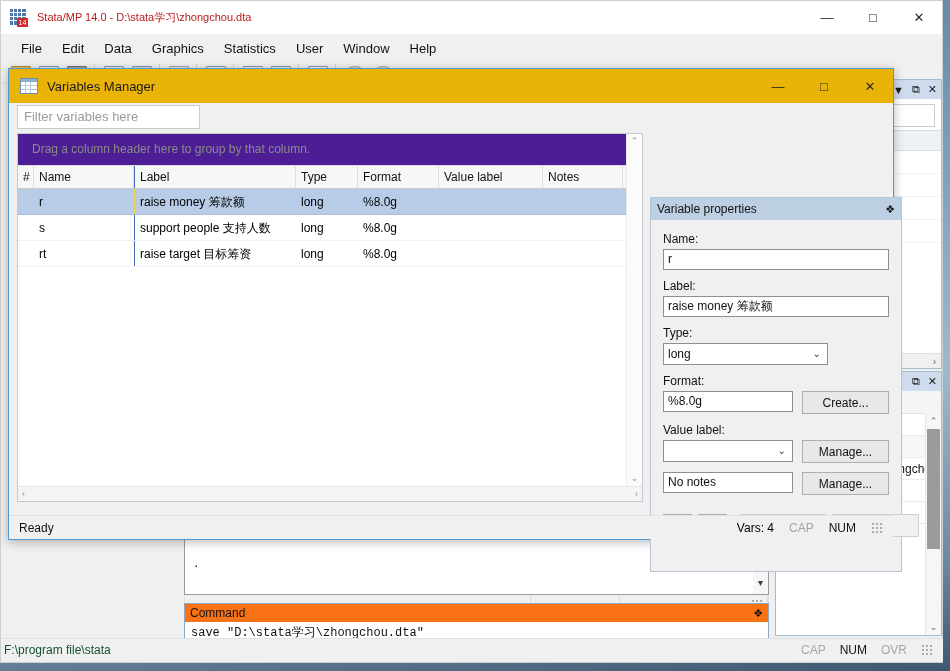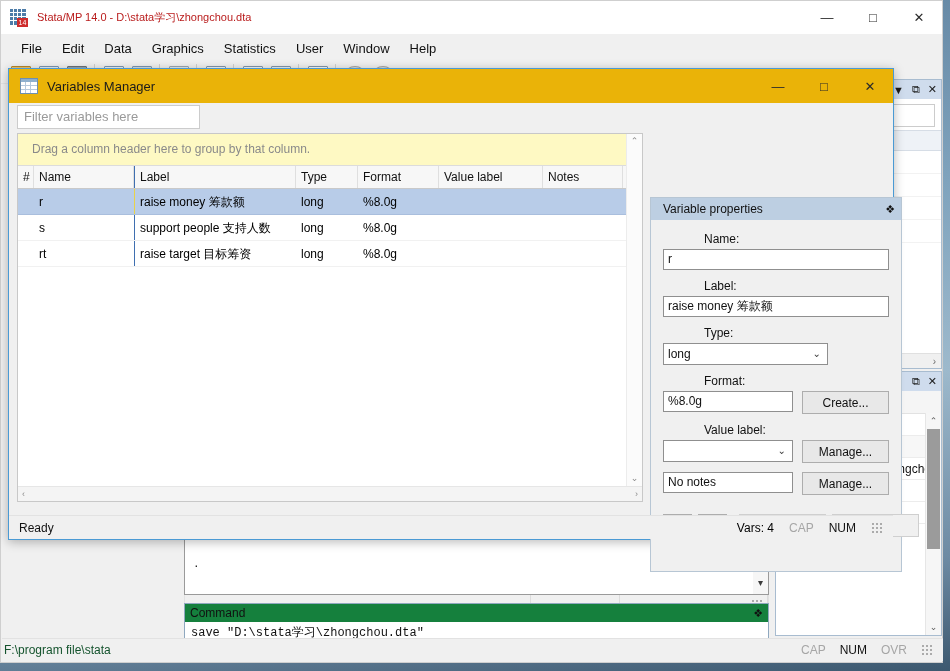--- a/index.html
+++ b/index.html
@@ -123,21 +123,21 @@
     position:absolute;left:183px;top:594px;width:585px;height:21px;background:#f0f0f0;
     border:1px solid #e2e2e2;border-top:none;box-sizing:border-box;display:flex;
   }
   #results-statusstrip .cell{border-right:1px solid #dcdcdc;height:100%;}
   
   #command-window{
     position:absolute;left:183px;top:602px;width:585px;height:36px;
     background:#fff;border:1px solid #8fa8bf;box-sizing:border-box;
   }
   #command-header{
-    height:18px;background:#15803d;display:flex;align-items:center;
+    height:18px;background:#f97316;display:flex;align-items:center;
     font-size:12px;padding-left:5px;color:#111;
   }
   #command-pin{margin-left:auto;margin-right:5px;font-size:11px;}
   #command-input{
     font-family:"Liberation Mono","DejaVu Sans Mono",monospace;font-size:12px;
     padding:2px 0 0 6px;color:#111;
   }
   
   #stata-statusbar{
     position:absolute;left:1px;bottom:1px;width:941px;height:23px;background:#f0f0f0;
@@ -176,21 +176,21 @@
   #vm-filter{
     position:absolute;left:8px;top:36px;width:183px;height:24px;
     background:#fff;border:1px solid #cccccc;box-sizing:border-box;
     font-size:13px;color:#9a9a9a;line-height:22px;padding-left:6px;
   }
   #vm-grid{
     position:absolute;left:8px;top:64px;width:626px;height:369px;
     background:#fff;border:1px solid #c8c8c8;box-sizing:border-box;
   }
   #vm-groupbar{
-    height:31px;background:#fef9c3;border-bottom:1px solid #dcdcdc;
+    height:31px;background:#4c1d95;border-bottom:1px solid #dcdcdc;
     font-size:12px;color:#8a8a8a;padding-left:14px;line-height:31px;
   }
   #vm-colhdr{
     height:22px;background:#f7f7f7;border-bottom:1px solid #c9c9c9;display:flex;
     font-size:12px;color:#111;
   }
   #vm-colhdr .ch{
     padding-left:5px;line-height:22px;border-right:1px solid #dfdfdf;box-sizing:border-box;
     white-space:nowrap;overflow:hidden;
   }
@@ -219,25 +219,25 @@
     align-items:center;justify-content:space-between;padding:0 4px;
     font-size:9px;color:#8a8a8a;
   }
   
   #vp-pane{
     position:absolute;left:641px;top:128px;width:252px;height:375px;
     background:#f0f0f0;border:1px solid #b7c6d4;box-sizing:border-box;
   }
   #vp-header{
     height:22px;background:#bdcfe2;display:flex;align-items:center;
-    font-size:12px;padding-left:12px;color:#111;
+    font-size:12px;padding-left:6px;color:#111;
   }
   #vp-pin{margin-left:auto;margin-right:6px;font-size:11px;}
   #vp-body{padding:12px 12px 0 12px;}
-  .vp-label{font-size:12px;color:#111;margin-bottom:3px;margin-left:41px;}
+  .vp-label{font-size:12px;color:#111;margin-bottom:3px;}
   .vp-input{
     height:21px;background:#fff;border:1px solid #8f8f8f;box-sizing:border-box;
     font-size:12px;line-height:19px;padding-left:4px;color:#111;margin-bottom:9px;
   }
   .vp-select{
     height:22px;background:#fff;border:1px solid #8f8f8f;box-sizing:border-box;
     font-size:12px;line-height:20px;padding-left:4px;color:#111;margin-bottom:9px;
     display:flex;align-items:center;
   }
   .vp-select .chev{margin-left:auto;margin-right:6px;font-size:10px;color:#3a3a3a;}

